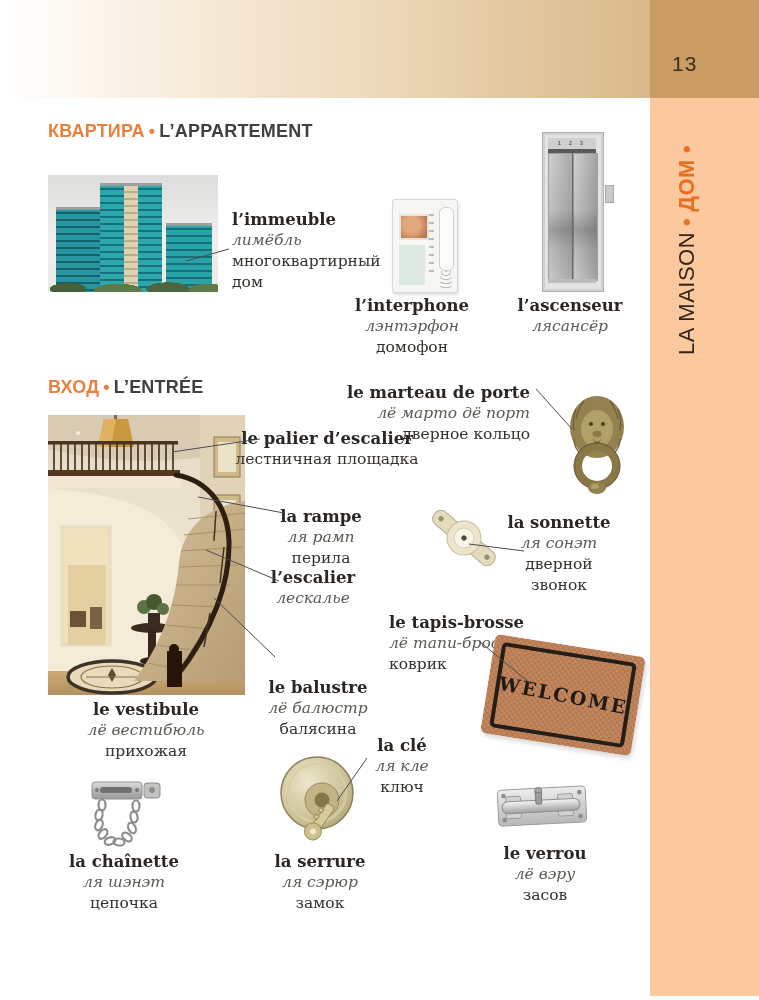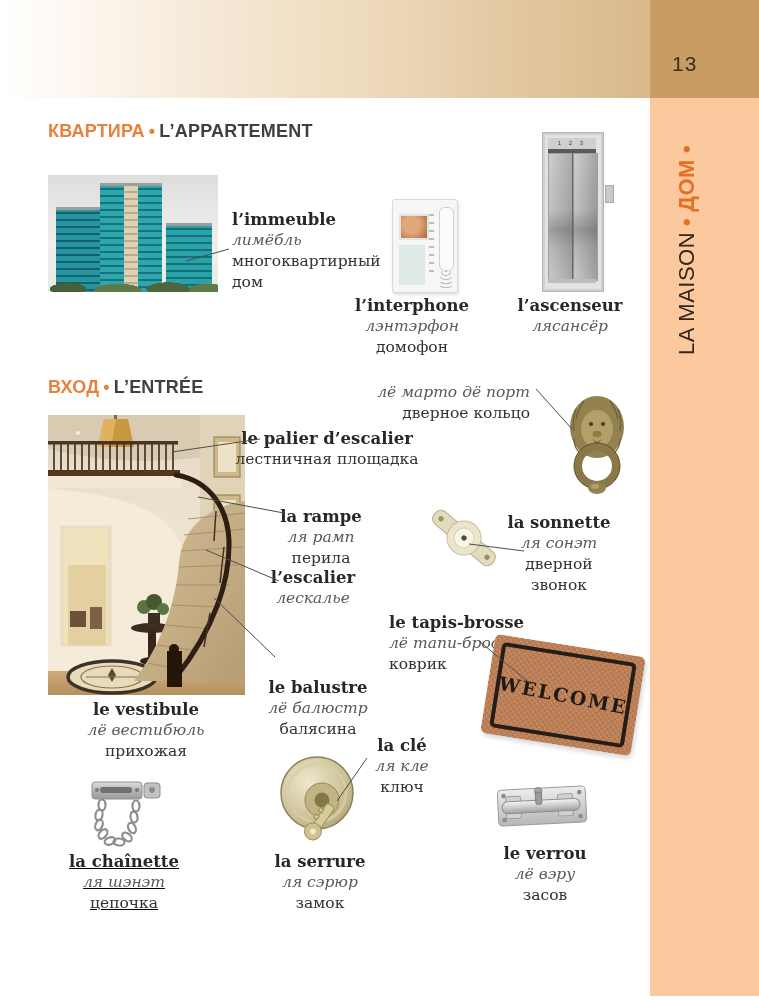--- a/index.html
+++ b/index.html
@@ -161,20 +161,21 @@
   </div>
   <div class="call-panel"></div>
   <div class="vocab" style="left:480px;top:295px;width:180px;">
     <div class="fr">l’ascenseur</div>
     <div class="tr">лясансёр</div>
   </div>
 
   <div class="section-header" style="left:48px;top:377px;"><span class="ru-part">ВХОД</span><span class="bullet">•</span><span>L’ENTRÉE</span></div>
 
   <div class="vocab right" style="left:330px;top:382px;width:200px;">
+    <div class="fr">le marteau de porte</div>
     <div class="tr">лё марто дё порт</div>
     <div class="ru">дверное кольцо</div>
   </div>
 
   <svg class="svgph" style="left:556px;top:393px;" width="82" height="104" viewBox="0 0 82 104">
     <ellipse cx="41" cy="34" rx="27" ry="31" fill="#93824f"></ellipse>
     <g stroke="#6e5f38" stroke-width="1.3" fill="none">
       <path d="M20,16 q-4,10 -2,22"></path>
         <path d="M62,16 q4,10 2,22"></path>
       <path d="M28,8 q-6,8 -8,18"></path>
@@ -421,21 +422,21 @@
       <circle cx="10" cy="40" r="2.3" fill="#8b8b8b"></circle>
         <circle cx="86" cy="40" r="2.3" fill="#8b8b8b"></circle>
       <rect x="12" y="17" width="15" height="22" rx="2" fill="#d2d2d2" stroke="#9e9e9e"></rect>
       <rect x="64" y="17" width="15" height="22" rx="2" fill="#d2d2d2" stroke="#9e9e9e"></rect>
       <rect x="8" y="22" width="78" height="12" rx="6" fill="url(#bg2)" stroke="#8f8f8f"></rect>
       <circle cx="45" cy="13" r="3.5" fill="#a8a8a8" stroke="#7f7f7f"></circle>
       <rect x="42" y="14" width="6" height="12" rx="2" fill="#9c9c9c" stroke="#7f7f7f"></rect>
     </g>
   </svg>
 
-  <div class="vocab" style="left:34px;top:851px;width:180px;text-decoration:underline;">
+  <div class="vocab" style="left:34px;top:851px;width:180px;">
     <div class="fr">la chaînette</div>
     <div class="tr">ля шэнэт</div>
     <div class="ru">цепочка</div>
   </div>
   <div class="vocab" style="left:230px;top:851px;width:180px;">
     <div class="fr">la serrure</div>
     <div class="tr">ля сэрюр</div>
     <div class="ru">замок</div>
   </div>
   <div class="vocab" style="left:455px;top:843px;width:180px;">

